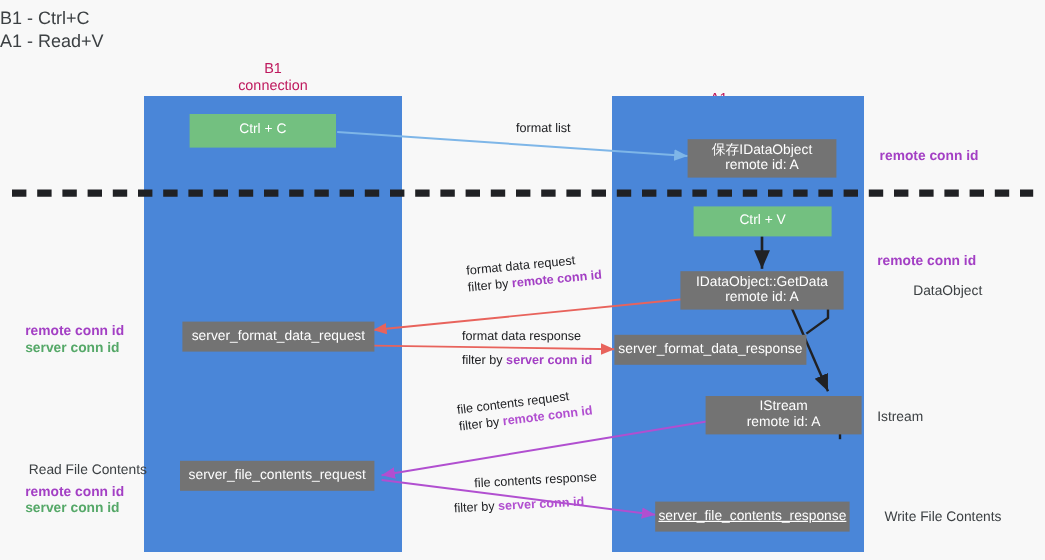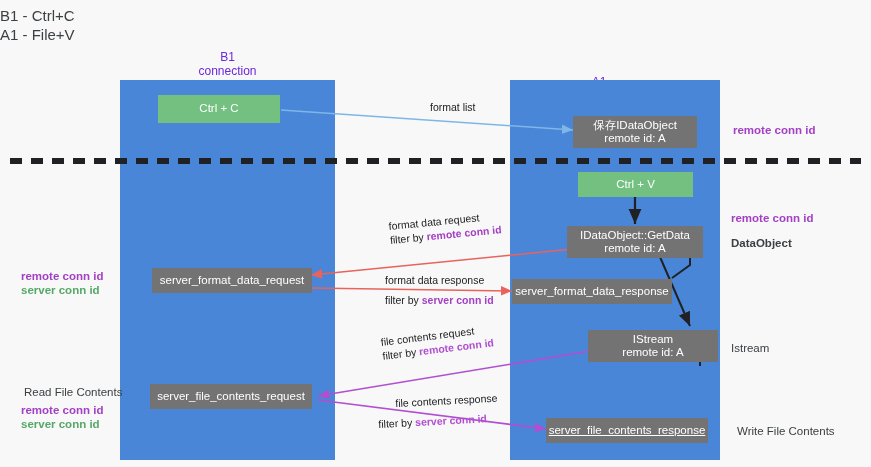--- a/index.html
+++ b/index.html
@@ -11,21 +11,21 @@
     color:#3c4043;
   }
   #stage{position:absolute;inset:0;}
   svg#wires{position:absolute;left:0;top:0;width:871px;height:467px;pointer-events:none;}
 
   .title{
     position:absolute;left:0;top:6px;width:871px;text-align:left;
     font-size:15px;line-height:19px;color:#3c4043;
   }
   .colhead{
-    position:absolute;text-align:center;font-size:12px;line-height:14px;color:#6d28d9;
+    position:absolute;text-align:center;font-size:12px;line-height:14px;color:#be185d;
   }
   .lane{
     position:absolute;background:#4a86d8;
   }
   .lane-b1{left:120px;top:80px;width:215px;height:380px;}
   .lane-a1{left:510px;top:80px;width:210px;height:380px;}
 
   .box{
     position:absolute;box-sizing:border-box;
     display:flex;flex-direction:column;align-items:center;justify-content:center;
@@ -49,21 +49,21 @@
   .edgelabel .hl-purple{color:#a33fc4;font-weight:bold;}
   .edgelabel .hl-purple2{color:#b14fd0;font-weight:bold;}
 </style>
 </head>
 <body>
 
 <div id="stage">
 
   <div class="title">
     <div>B1 - Ctrl+C</div>
-    <div>A1 - File+V</div>
+    <div>A1 - Read+V</div>
   </div>
 
   <div class="colhead" style="left:120px;top:50px;width:215px;">
     <div>B1</div>
     <div>connection</div>
   </div>
   <div class="colhead" style="left:494px;top:50px;width:210px;margin-top:25px;">
     <div>A1</div>
     <div>remote</div>
   </div>
@@ -162,21 +162,21 @@
     <div><span>filter by </span><span class="hl-purple2">remote conn id</span></div>
   </div>
 
   <div class="edgelabel" style="left:377px;top:397px;transform:rotate(-3deg);transform-origin:left top;">
     <div style="margin-left:18px;">file contents response</div>
     <div style="margin-top:6px;"><span>filter by </span><span class="hl-purple2">server conn id</span></div>
   </div>
 
   <div class="sidelabel purple" style="left:733px;top:123px;">remote conn id</div>
   <div class="sidelabel purple" style="left:731px;top:211px;">remote conn id</div>
-  <div class="rlabel" style="left:731px;top:236px;font-weight:bold;">DataObject</div>
+  <div class="rlabel" style="left:761px;top:236px;">DataObject</div>
   <div class="rlabel" style="left:731px;top:341px;">Istream</div>
   <div class="rlabel" style="left:737px;top:424px;">Write File Contents</div>
 
   <div class="sidelabel purple" style="left:21px;top:269px;">remote conn id</div>
   <div class="sidelabel green-t" style="left:21px;top:283px;">server conn id</div>
 
   <div class="rlabel" style="left:24px;top:385px;">Read File Contents</div>
   <div class="sidelabel purple" style="left:21px;top:403px;">remote conn id</div>
   <div class="sidelabel green-t" style="left:21px;top:417px;">server conn id</div>
 

